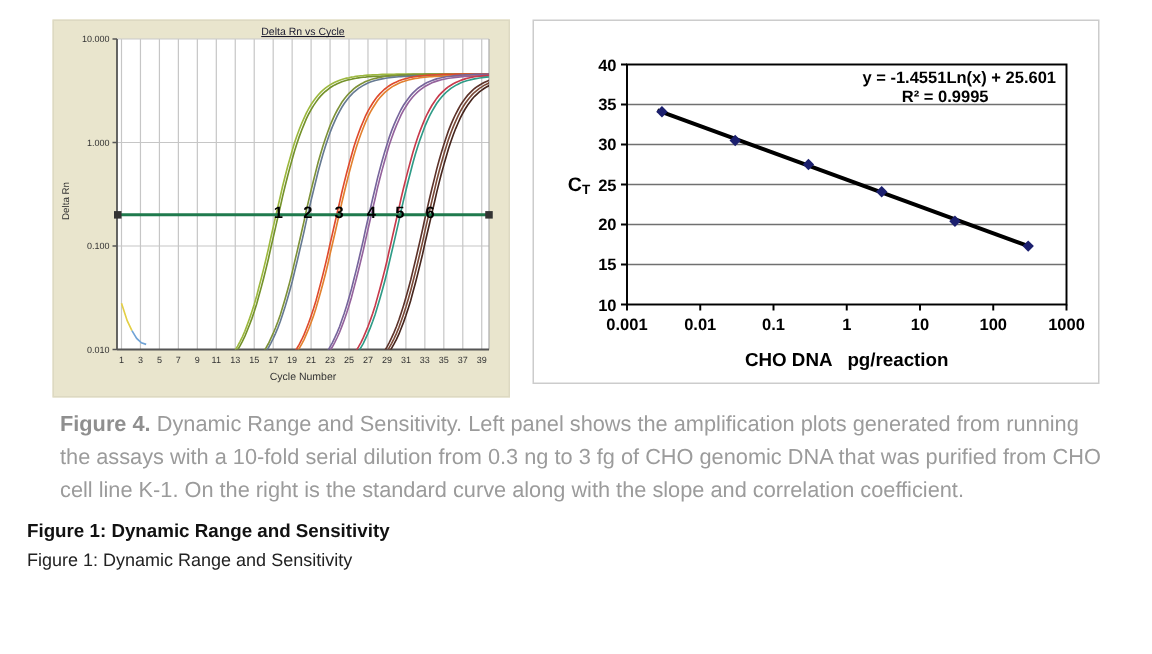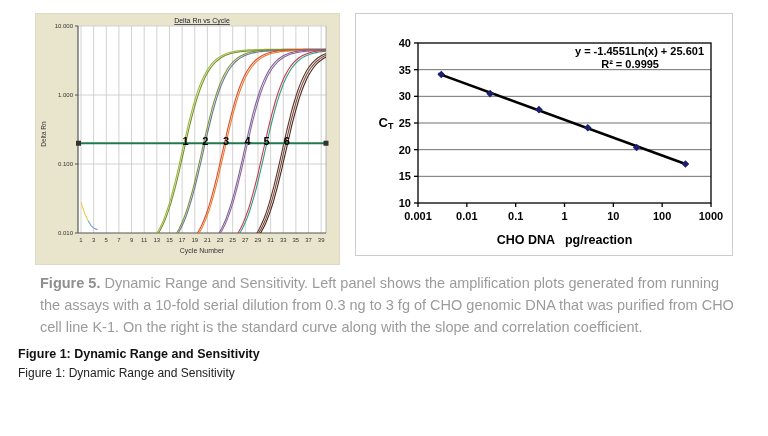--- a/index.html
+++ b/index.html
@@ -151,16 +151,16 @@
       <path d="M231.79942127214352,110L235.59942127214353,113.8L231.79942127214352,117.6L227.9994212721435,113.8Z" fill="#1b1f6e"></path>
       <path d="M280.63275460547686,129.73333333333335L284.4327546054769,133.53333333333336L280.63275460547686,137.33333333333337L276.83275460547685,133.53333333333336Z" fill="#1b1f6e"></path>
       <path d="M329.4660879388102,146.26666666666665L333.2660879388102,150.06666666666666L329.4660879388102,153.86666666666667L325.66608793881016,150.06666666666666Z" fill="#1b1f6e"></path>
       <text x="348" y="41" text-anchor="end" font-size="11" font-weight="bold" fill="#000">y = -1.4551Ln(x) + 25.601</text>
       <text x="303" y="54" text-anchor="end" font-size="11" font-weight="bold" fill="#000">R² = 0.9995</text>
       <text x="30" y="113" text-anchor="middle" font-size="13" font-weight="bold" fill="#000"><tspan>C</tspan><tspan font-size="9" dy="2">T</tspan></text>
       <text x="208.5" y="230" text-anchor="middle" font-size="12.5" font-weight="bold" fill="#000" xml:space="preserve" style="white-space: pre;">CHO DNA   pg/reaction</text>
     </svg>
 </div>
 
-<div id="caption"><b>Figure 5.</b><span> Dynamic Range and Sensitivity. Left panel shows the amplification plots generated from running the assays with a 10-fold serial dilution from 0.3 ng to 3 fg of CHO genomic DNA that was purified from CHO cell line K-1. On the right is the standard curve along with the slope and correlation coefficient.</span></div>
+<div id="caption"><b>Figure 4.</b><span> Dynamic Range and Sensitivity. Left panel shows the amplification plots generated from running the assays with a 10-fold serial dilution from 0.3 ng to 3 fg of CHO genomic DNA that was purified from CHO cell line K-1. On the right is the standard curve along with the slope and correlation coefficient.</span></div>
 
 <div id="alt-title-bold">Figure 1: Dynamic Range and Sensitivity</div>
 <div id="alt-title-plain">Figure 1: Dynamic Range and Sensitivity</div>
 
 </body></html>

